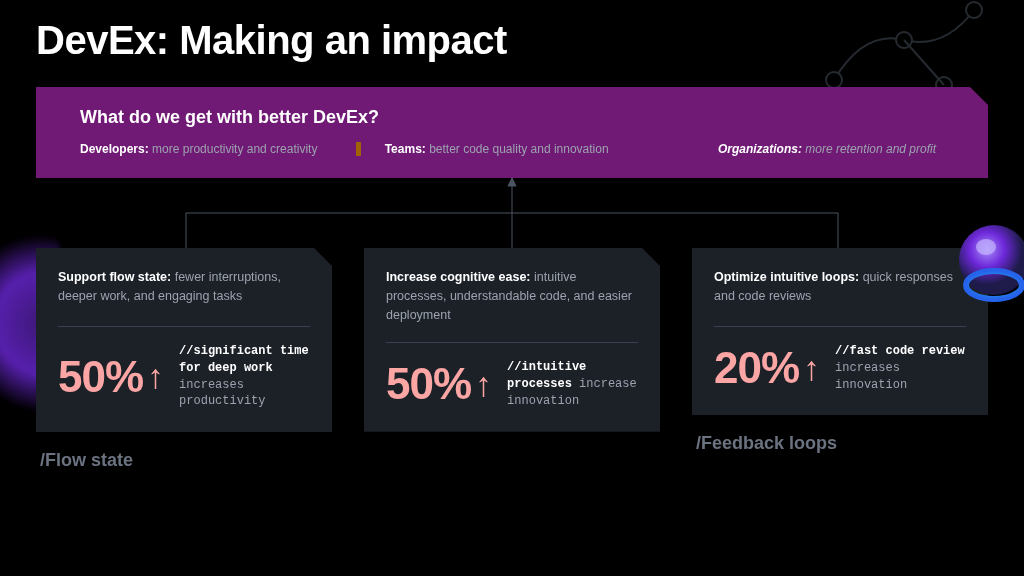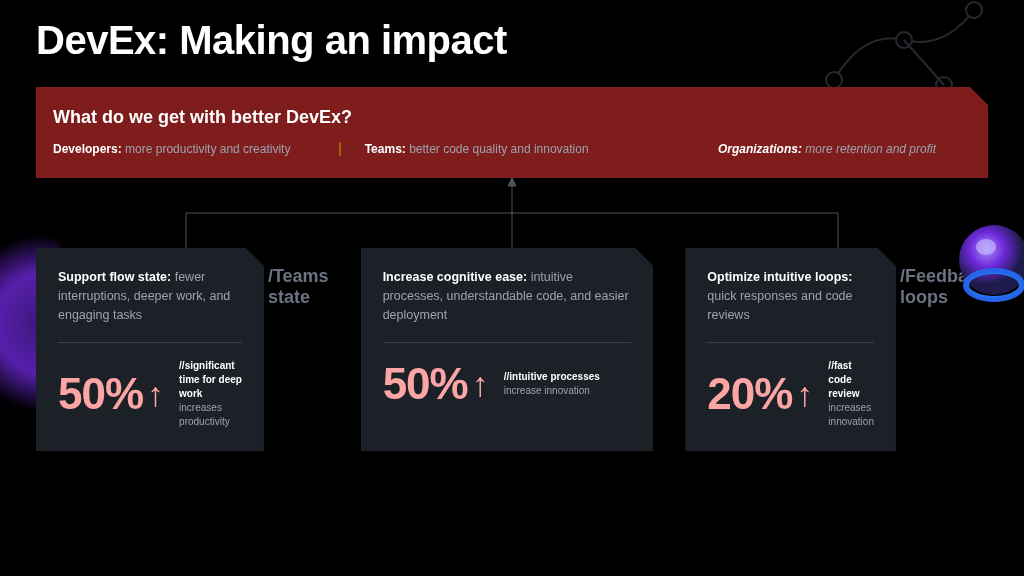--- a/index.html
+++ b/index.html
@@ -29,22 +29,22 @@
       position: absolute;
       top: -10px;
       right: 20px;
       width: 200px;
       height: 120px;
       opacity: 0.5;
     }
 
     .top-panel {
       margin: 24px 36px 0 36px;
-      background: #7f1d1d;
-      padding: 20px 28px 22px 17px;
+      background: #701a75;
+      padding: 20px 28px 22px 44px;
       position: relative;
       clip-path: polygon(0 0, calc(100% - 18px) 0, 100% 18px, 100% 100%, 0 100%);
     }
 
     .top-panel-title {
       font-size: 18px;
       font-weight: 700;
       margin-bottom: 14px;
     }
 
@@ -56,21 +56,21 @@
     }
 
     .benefit-item {
       flex: 1;
       padding-right: 24px;
       position: relative;
     }
 
     .benefit-item:nth-child(2) {
       padding-left: 24px;
-      border-left: 2px solid #a16207;
+      border-left: 5px solid #a16207;
     }
 
     .benefit-item:nth-child(3) {
       padding-left: 24px;
       text-align: right;
       font-style: italic;
     }
 
     .benefit-label {
       color: #ffffff;
@@ -90,21 +90,21 @@
 
     .cards-row {
       display: flex;
       gap: 32px;
       margin: 0 36px;
     }
 
     .card {
       flex: 1;
       display: flex;
-      flex-direction: row;
+      flex-direction: column;
     }
 
     .card-body {
       background: #1c2128;
       padding: 20px 22px 22px 22px;
       clip-path: polygon(0 0, calc(100% - 18px) 0, 100% 18px, 100% 100%, 0 100%);
     }
 
     .card-heading {
       font-size: 12.5px;
@@ -139,24 +139,24 @@
       letter-spacing: -1px;
     }
 
     .arrow-icon {
       font-size: 34px;
       margin-left: 4px;
       font-weight: 400;
     }
 
     .stat-caption {
-      font-size: 10px;
+      font-size: 12px;
       line-height: 1.4;
       color: #9ca3af;
-      font-family: Liberation Sans, sans-serif;
+      font-family: Liberation Mono, monospace;
       flex: 1;
     }
 
     .stat-caption-bold {
       color: #ffffff;
       font-weight: 700;
     }
 
     .card-tag {
       font-size: 18px;
@@ -262,21 +262,21 @@
       <div class="card-stat-row">
         <div class="stat-value">
           <span>50%</span>
             <span class="arrow-icon">↑</span>
         </div>
         <div class="stat-caption">
           <span class="stat-caption-bold">//significant time for deep work</span><span> increases productivity</span>
         </div>
       </div>
     </div>
-    <div class="card-tag">/Teams state</div>
+    <div class="card-tag">/Flow state</div>
   </div>
 
   <div class="card">
     <div class="card-body">
       <div class="card-heading">
         <span class="card-heading-label">Increase cognitive ease:</span><span> intuitive processes, understandable code, and easier deployment</span>
       </div>
       <div class="card-divider"></div>
       <div class="card-stat-row">
         <div class="stat-value">

